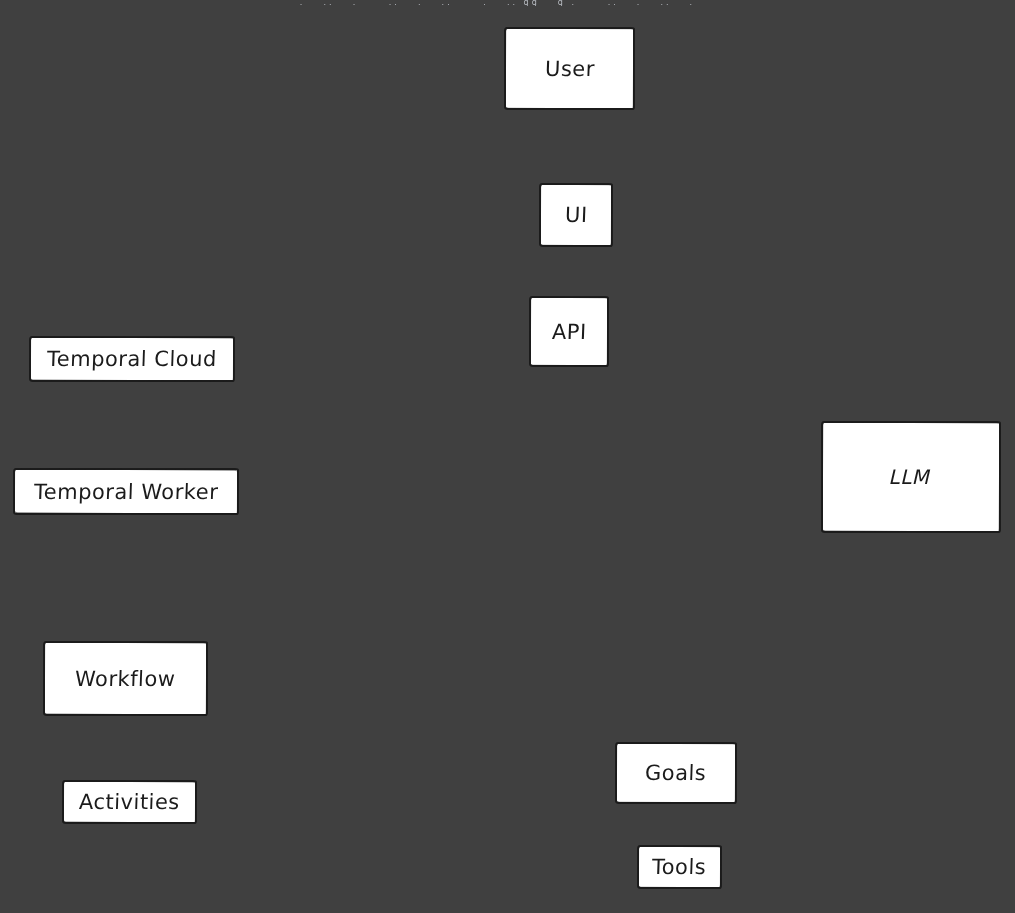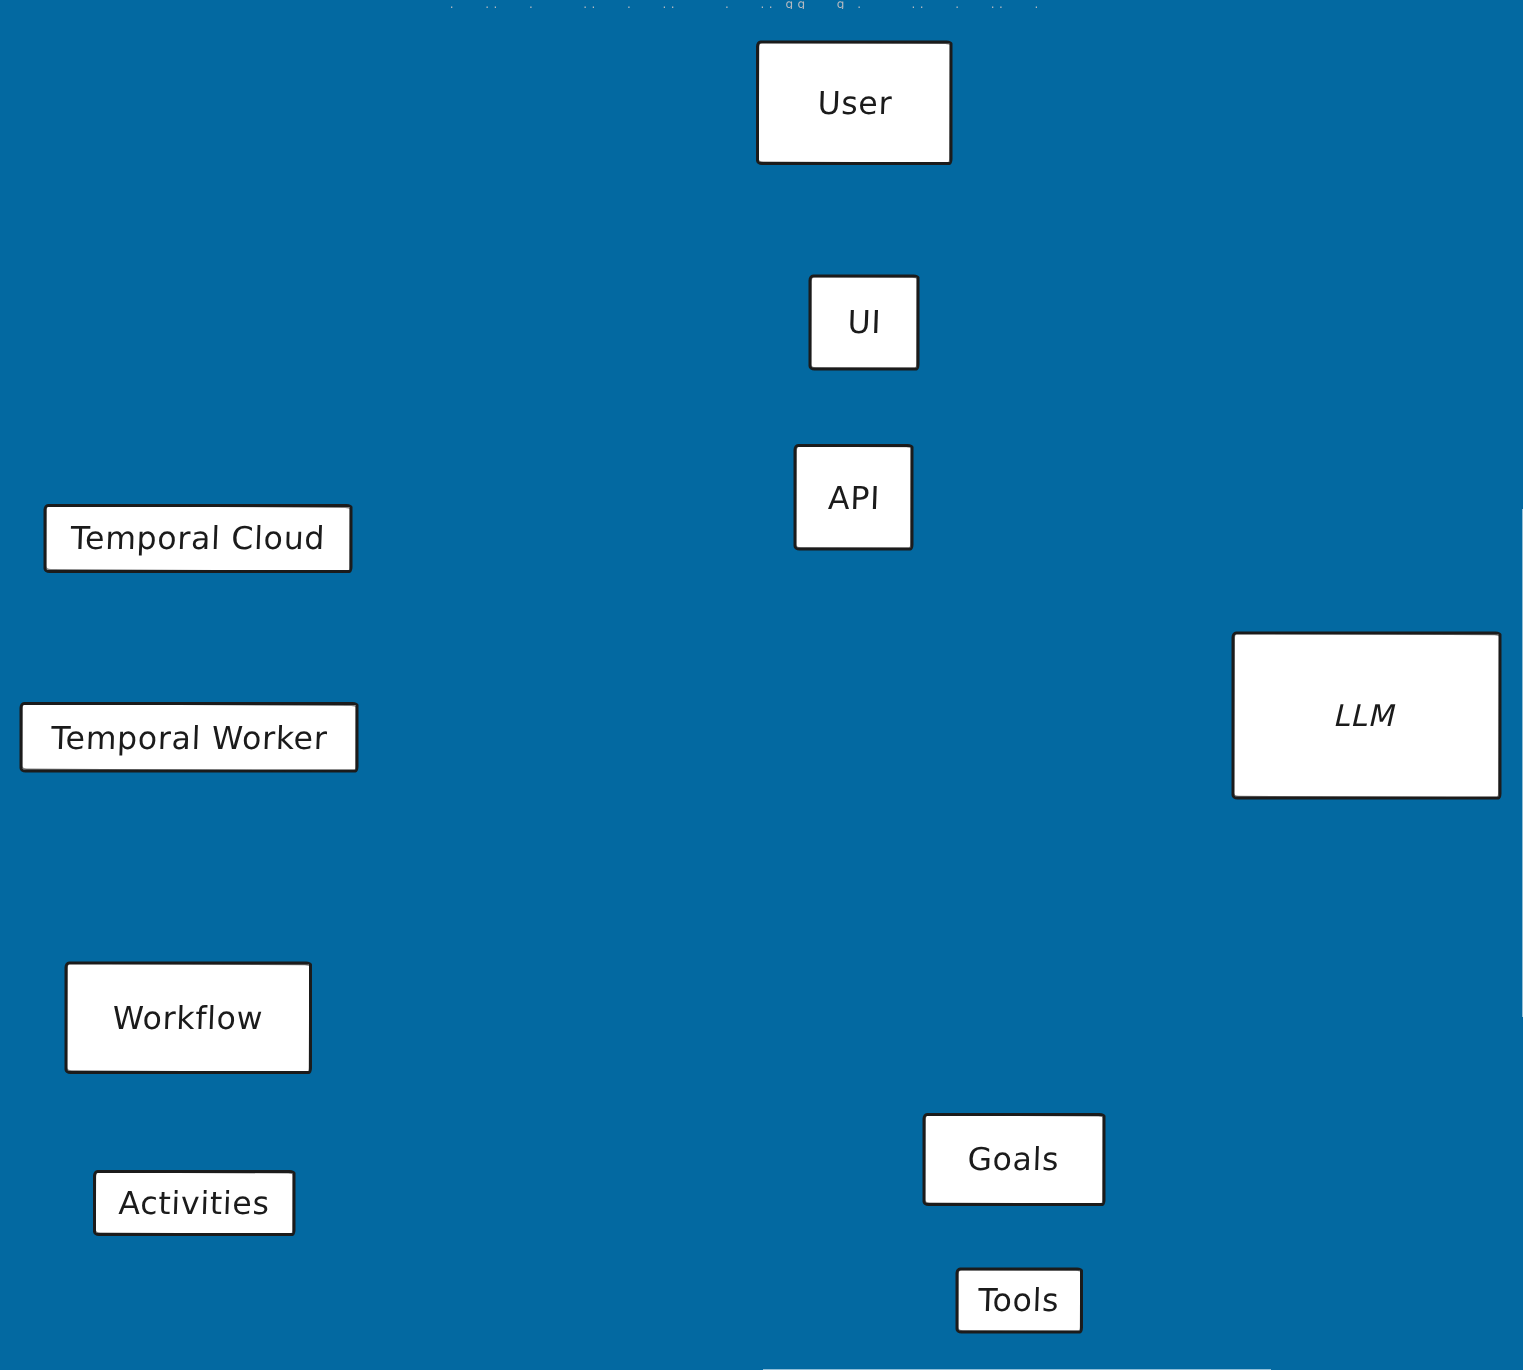--- a/index.html
+++ b/index.html
@@ -4,21 +4,21 @@
 <style>
   html, body {
     margin: 0;
     padding: 0;
     background: #ffffff;
   }
   #canvas {
     position: relative;
     width: 1015px;
     height: 913px;
-    background: #0369a1;
+    background: #404040;
     overflow: hidden;
     font-family: "DejaVu Sans", "Liberation Sans", sans-serif;
   }
   
   .clipped-top {
     position: absolute;
     top: 0;
     left: 225px;
     width: 545px;
     height: 6px;

